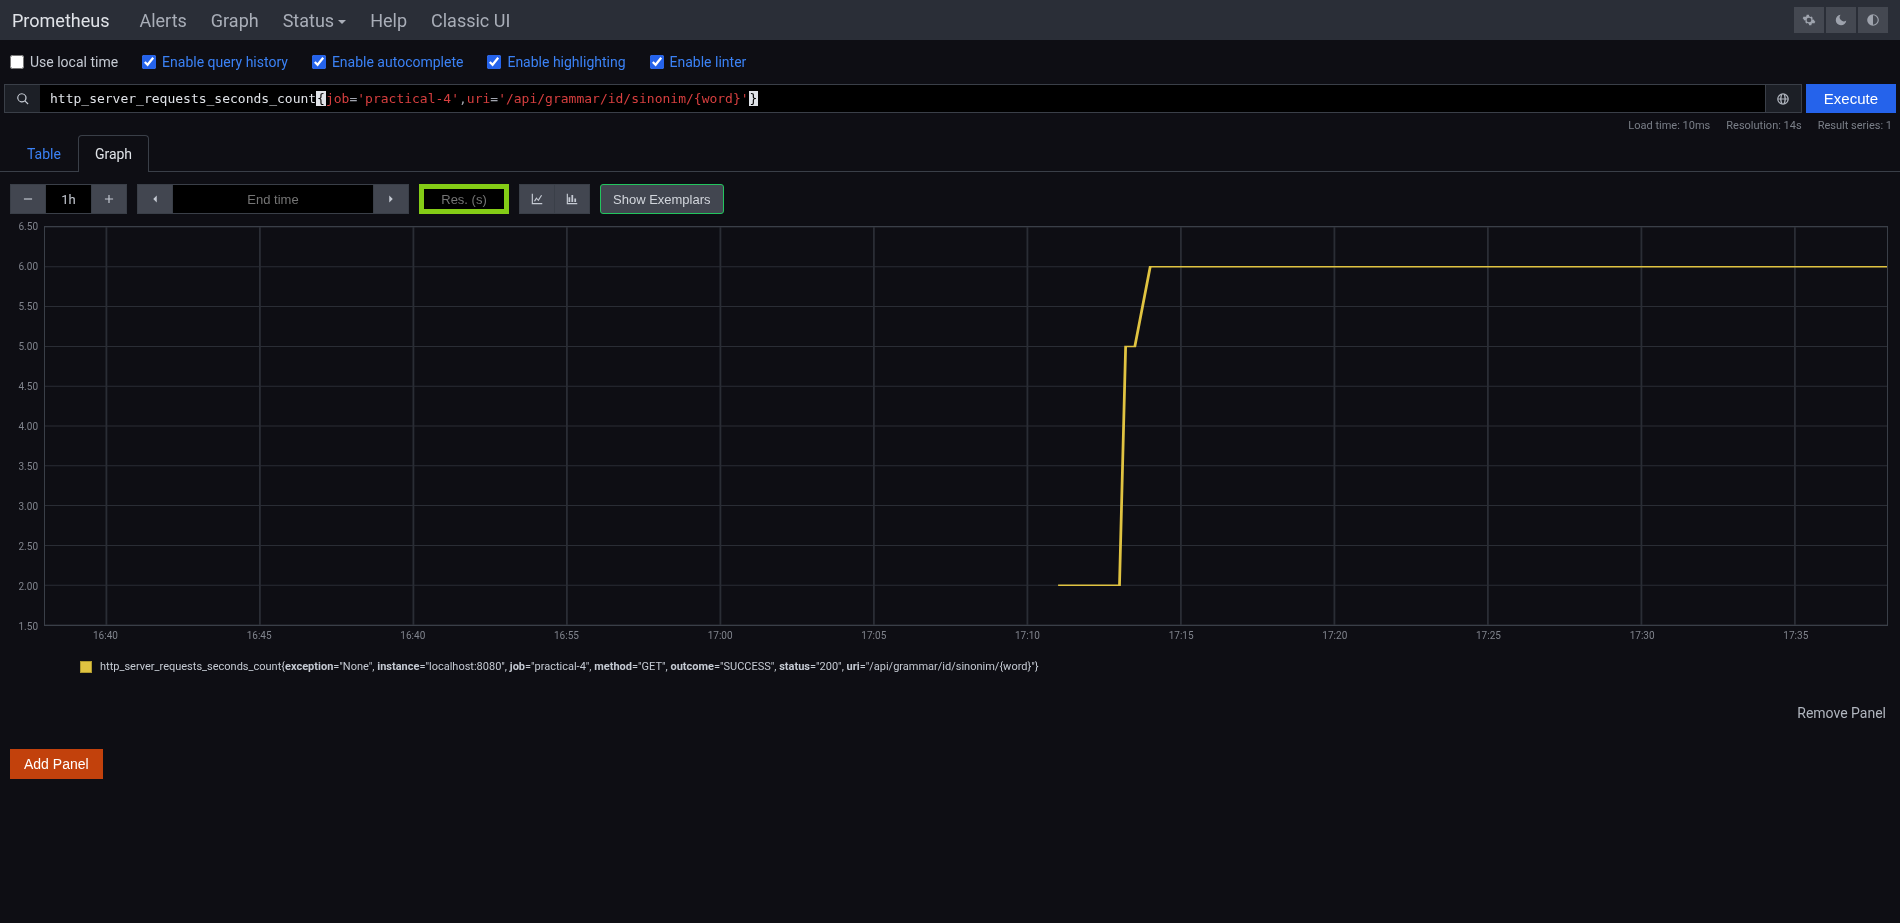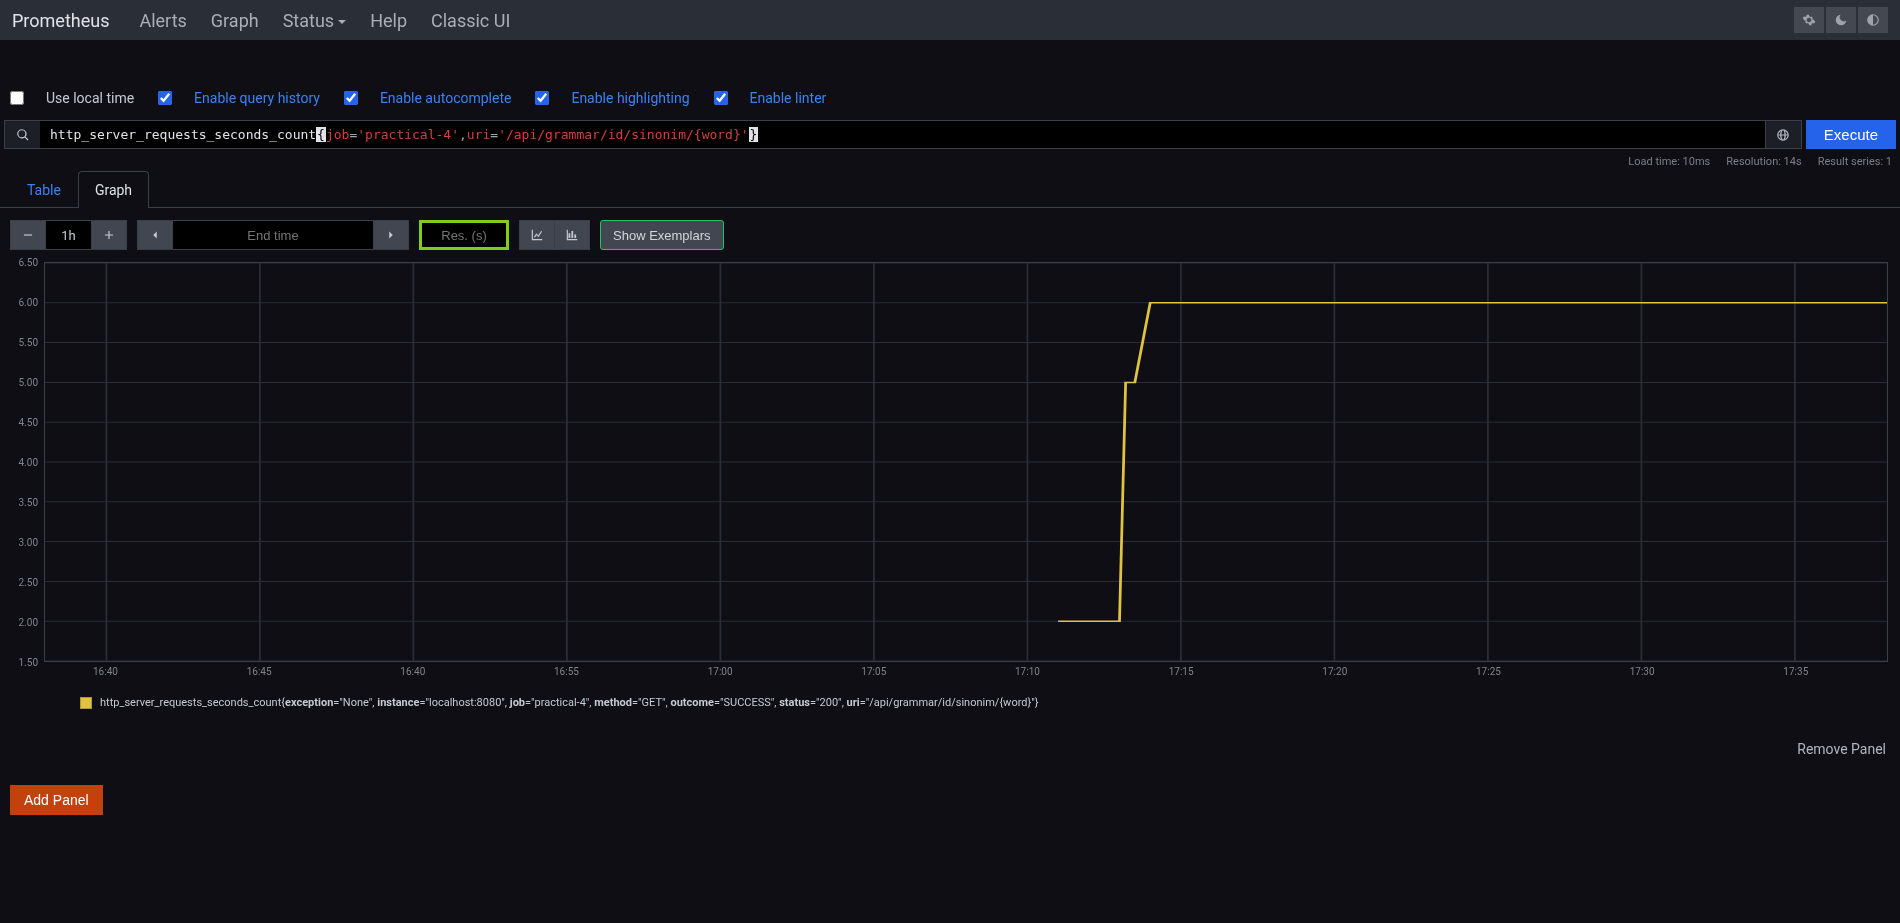--- a/index.html
+++ b/index.html
@@ -48,21 +48,21 @@
   color: #aeb3bc;
 }
 .icon-btn svg { width: 14px; height: 14px; fill: #9ea3ad; }
 
 .options-row {
   padding: 14px 10px;
   display: flex;
   gap: 24px;
   align-items: center;
 }
-.chk-label { display: flex; align-items: center; gap: 22px; cursor: pointer; margin-top: 36px; }
+.chk-label { display: flex; align-items: center; gap: 6px; cursor: pointer; }
 .chk { width: 14px; height: 14px; accent-color: #2563eb; }
 .chk-label.grey span { color: #c5cad3; }
 .chk-label.blue span { color: #3b82f6; }
 
 .query-row {
   display: flex;
   padding: 0 4px;
   gap: 0;
   align-items: stretch;
 }
@@ -166,21 +166,21 @@
 .ctrl-input {
   background: #000;
   border: 1px solid #3a3f48;
   border-left: none; border-right: none;
   color: #9ea3ad;
   height: 30px;
   text-align: center;
   font-size: 13px;
 }
 .ctrl-input.endtime { width: 200px; }
-.ctrl-input.res { width: 90px; border: 3px solid #84cc16; }
+.ctrl-input.res { width: 90px; border: 5px solid #84cc16; }
 .ctrl-btn svg { width: 14px; height: 14px; fill: #c5cad3; }
 .exemplar-btn {
   background: #424650;
   border: 1px solid #22c55e;
   border-radius: 3px;
   color: #d2d6dc;
   height: 30px;
   padding: 0 12px;
   cursor: pointer;
   font-size: 13px;

